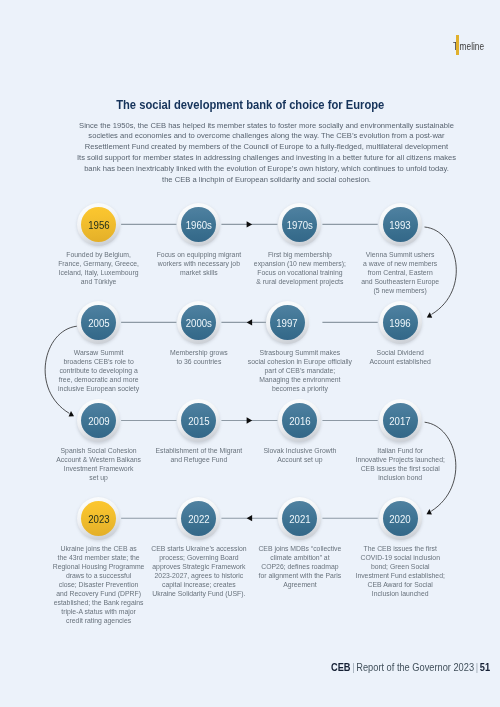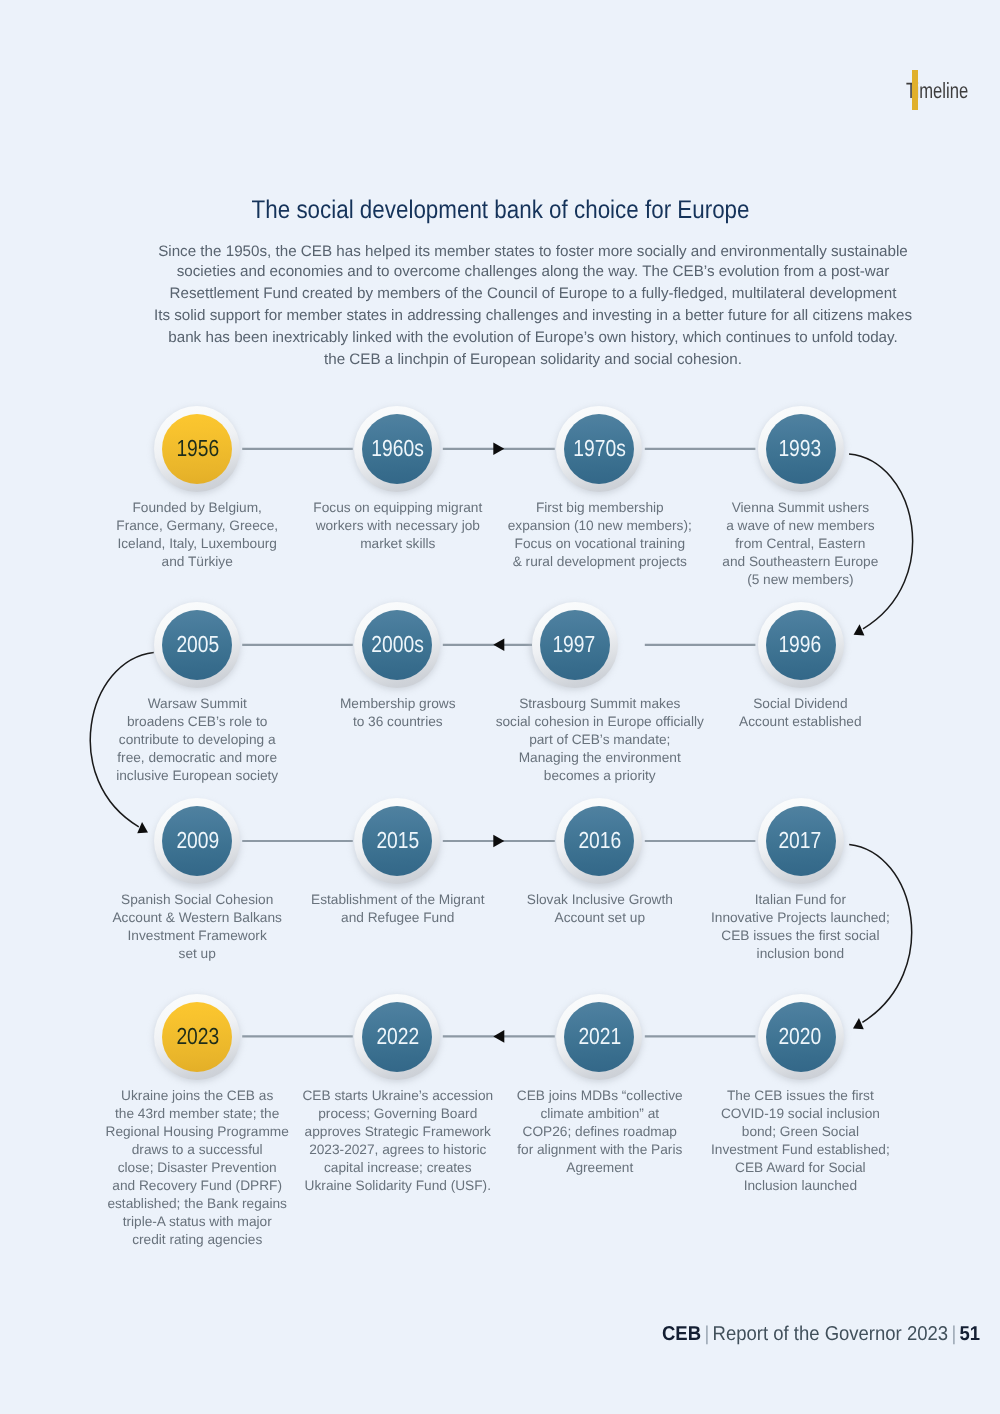--- a/index.html
+++ b/index.html
@@ -19,21 +19,21 @@
   }
   .section-tag span{display:inline-block;transform:scaleX(.755);transform-origin:left center;}
   .section-bar{
     position:absolute;left:455.8px;top:35.2px;width:3.1px;height:19.6px;
     background:#e0b02c;
   }
 
   
   .title{
     position:absolute;left:0;top:98px;width:500px;text-align:center;
-    font-size:12.8px;font-weight:normal;color:#15335a;
+    font-size:12.8px;font-weight:bold;color:#15335a;
     line-height:14px;
   }
   .title span{display:inline-block;transform:scaleX(.875);transform-origin:center;}
   .intro{
     position:absolute;left:0px;top:120.5px;width:500px;
     text-align:center;font-size:7.6px;line-height:10.9px;
     color:#58636f;white-space:nowrap;
   }
   .intro .iline{white-space:nowrap;margin-left:33px;}
 

